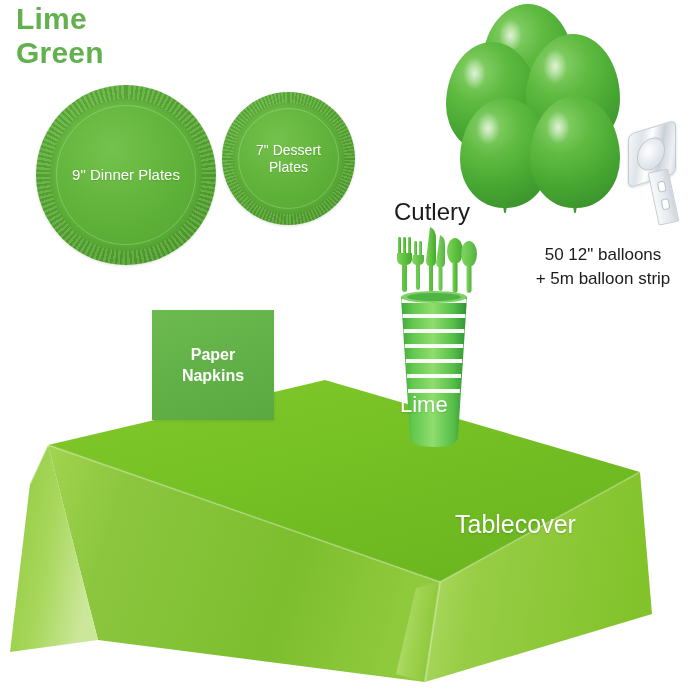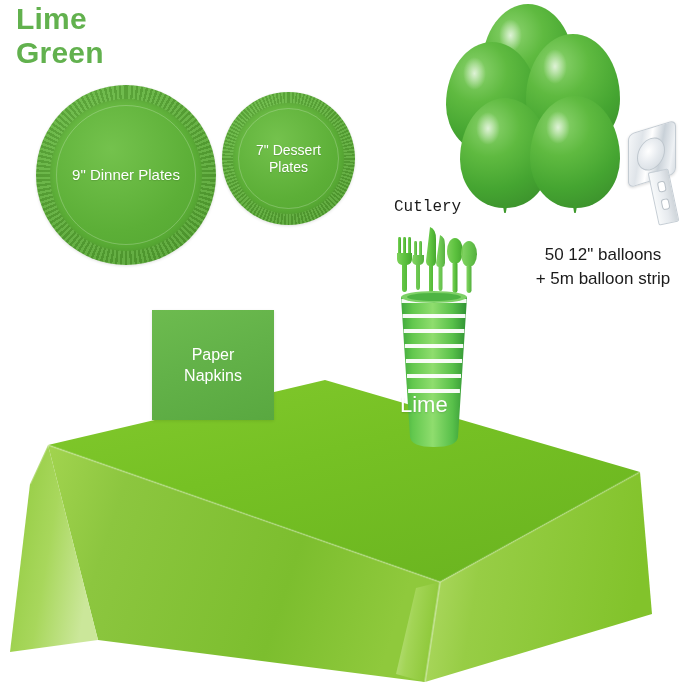--- a/index.html
+++ b/index.html
@@ -129,32 +129,33 @@
     position:absolute;left:455px;top:510px;
     color:#ffffff;font-size:25px;
     text-shadow:0 1px 2px rgba(0,0,0,.16);
   }
 
   
   #napkins{
     position:absolute;left:152px;top:310px;width:122px;height:110px;
     background:linear-gradient(160deg,#6DBB4F 0%,#63B249 45%,#59A840 100%);
     box-shadow:0 1px 3px rgba(0,0,0,.10);
+    font-weight:bold;
   }
   #napkins .nlabel{
     position:absolute;left:0;right:0;top:50%;
     transform:translateY(-50%);
     text-align:center;color:#ffffff;font-size:16px;line-height:1.32;
     white-space:pre-line;
   }
 
   
   #cutlery-label{
     position:absolute;left:394px;top:198px;
-    color:#1b1b1b;font-size:16px;font-family:Liberation Mono, monospace;
+    color:#1b1b1b;font-size:24px;
   }
   #cutlery{position:absolute;left:390px;top:223px;width:90px;height:80px;}
   #cutlery svg{display:block;width:90px;height:80px;}
 
   
   #cups{position:absolute;left:392px;top:283px;width:84px;height:166px;}
   #cups svg{display:block;width:84px;height:166px;}
   #cups-label{
     position:absolute;left:400px;top:392px;
     color:#ffffff;font-size:22px;
@@ -264,20 +265,21 @@
       <polygon points="48,93 98,288 10,300 30,132" fill="url(#leftFoldGrad)"></polygon>
 
       <polygon points="440,230 425,330 396,322 416,236" fill="url(#rightFoldGrad)" opacity="0.9"></polygon>
 
       <line x1="48" y1="93" x2="440" y2="230" stroke="#ffffff" stroke-opacity="0.22" stroke-width="2"></line>
       <line x1="440" y1="230" x2="640" y2="120" stroke="#ffffff" stroke-opacity="0.18" stroke-width="2"></line>
       <line x1="440" y1="230" x2="425" y2="330" stroke="#ffffff" stroke-opacity="0.30" stroke-width="2"></line>
       <line x1="48" y1="93" x2="30" y2="132" stroke="#ffffff" stroke-opacity="0.25" stroke-width="2"></line>
     </svg>
   </div>
+  <div id="tablecover-label">Tablecover</div>
 
   <div id="napkins">
     <div class="nlabel">Paper
 Napkins</div>
   </div>
 
   <div id="cutlery-label">Cutlery</div>
   <div id="cutlery">
     <svg viewBox="0 0 90 80" xmlns="http://www.w3.org/2000/svg">
       <defs>

